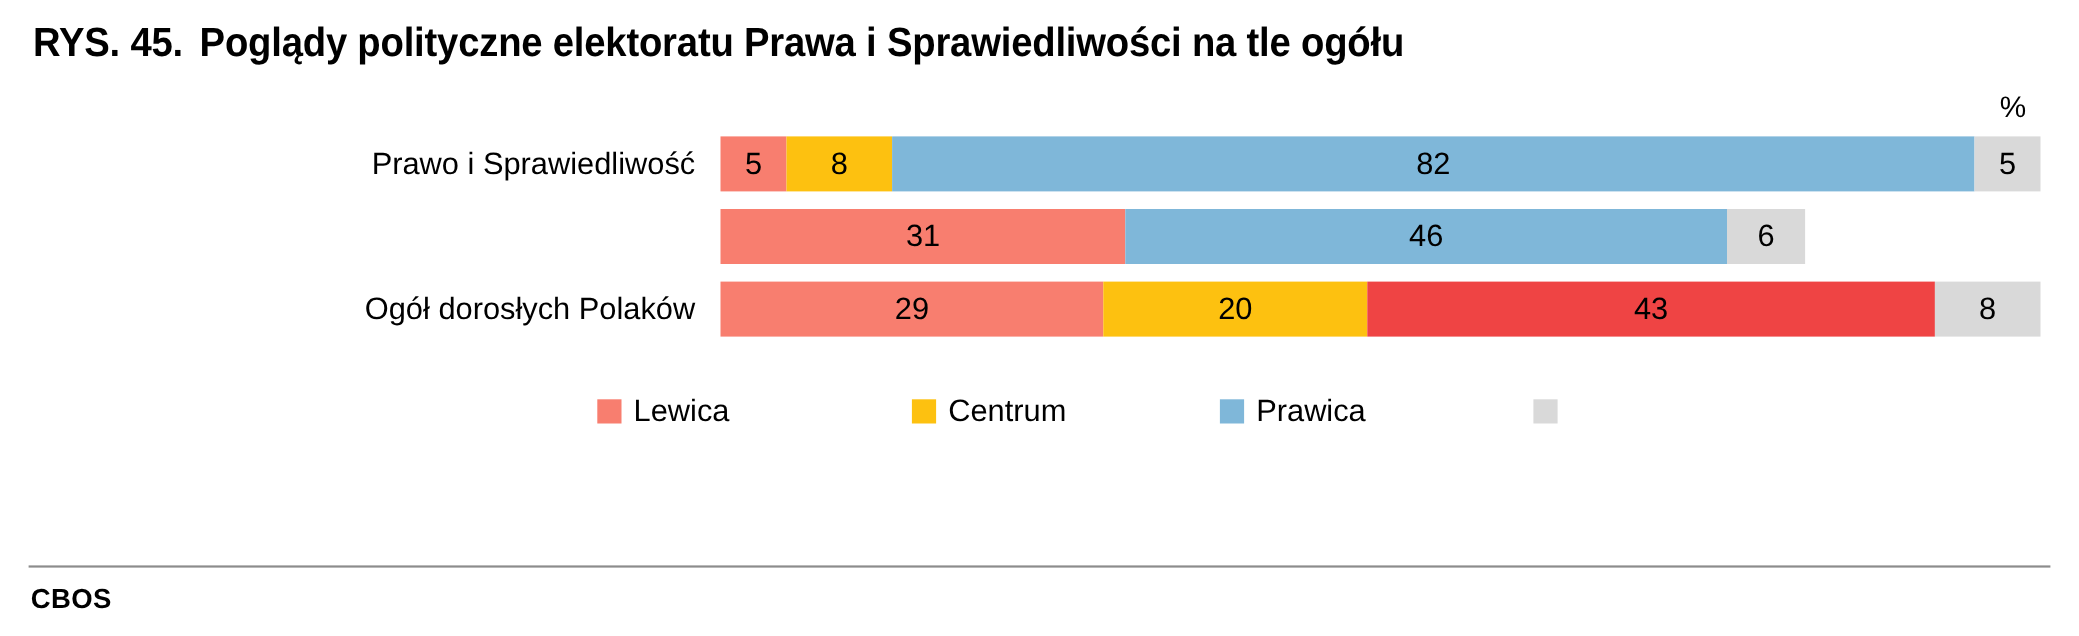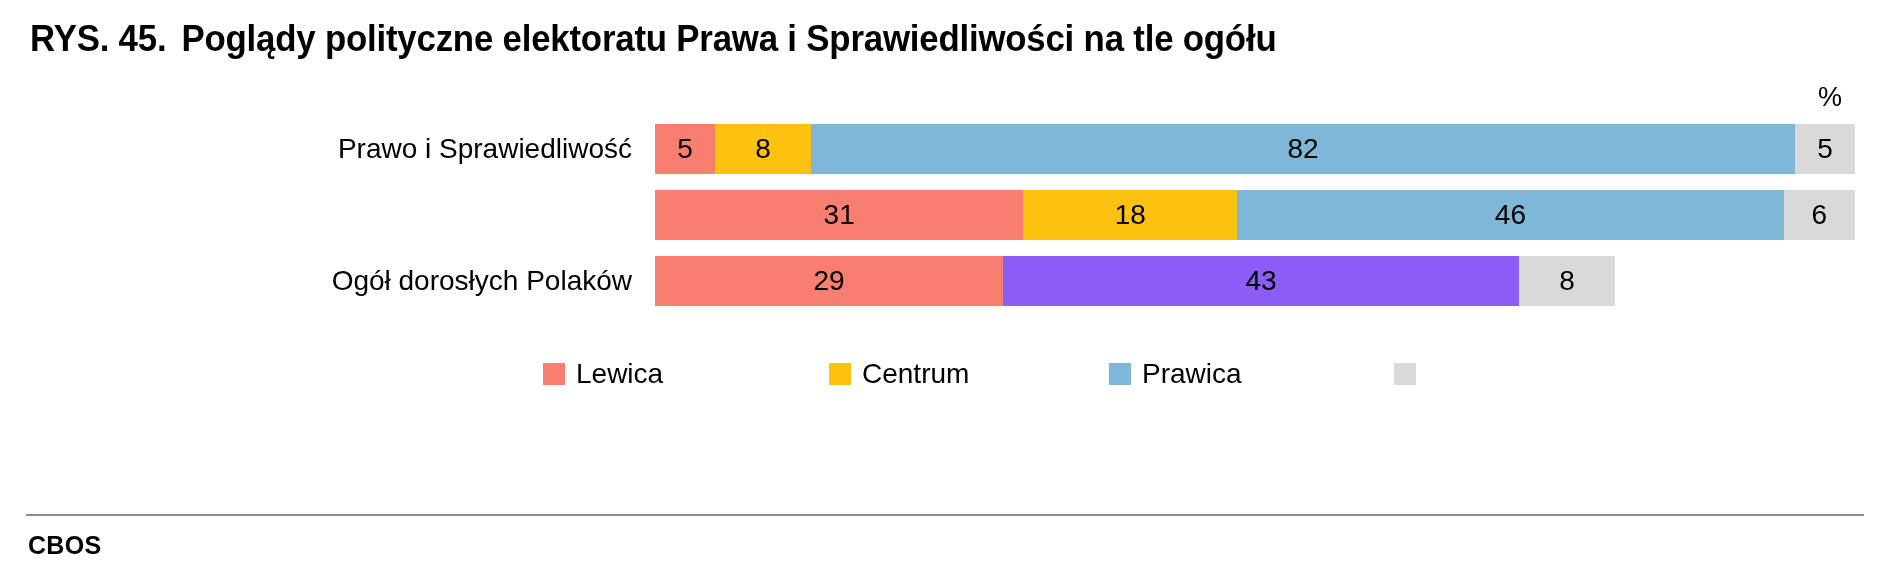--- a/index.html
+++ b/index.html
@@ -183,39 +183,39 @@
             <span>5</span>
           </div>
       </div>
     </div>
 
     <div class="row row-1">
       <div class="bar-track">
         <div class="seg" style="flex: 0 0 30.6931%; background: rgb(248, 126, 111);">
             <span>31</span>
           </div>
-        <div class="seg" style="flex: 0 0 17.8218%; background: rgb(253, 193, 16);">
-            <span>18</span>
-          </div>
         <div class="seg" style="flex: 0 0 45.5446%; background: rgb(127, 183, 217);">
             <span>46</span>
           </div>
         <div class="seg" style="flex: 0 0 5.94059%; background: rgb(217, 217, 217);">
             <span>6</span>
           </div>
       </div>
     </div>
 
     <div class="row row-2">
       <div class="cat-label">Ogół dorosłych Polaków</div>
       <div class="bar-track">
         <div class="seg" style="flex: 0 0 29%; background: rgb(248, 126, 111);">
             <span>29</span>
           </div>
-        <div class="seg" style="flex: 0 0 43%; background: #8b5cf6;">
+        <div class="seg" style="flex: 0 0 20%; background: rgb(253, 193, 16);">
+            <span>20</span>
+          </div>
+        <div class="seg" style="flex: 0 0 43%; background: #ef4444;">
             <span>43</span>
           </div>
         <div class="seg" style="flex: 0 0 8%; background: rgb(217, 217, 217);">
             <span>8</span>
           </div>
       </div>
     </div>
 
   </div>
 

